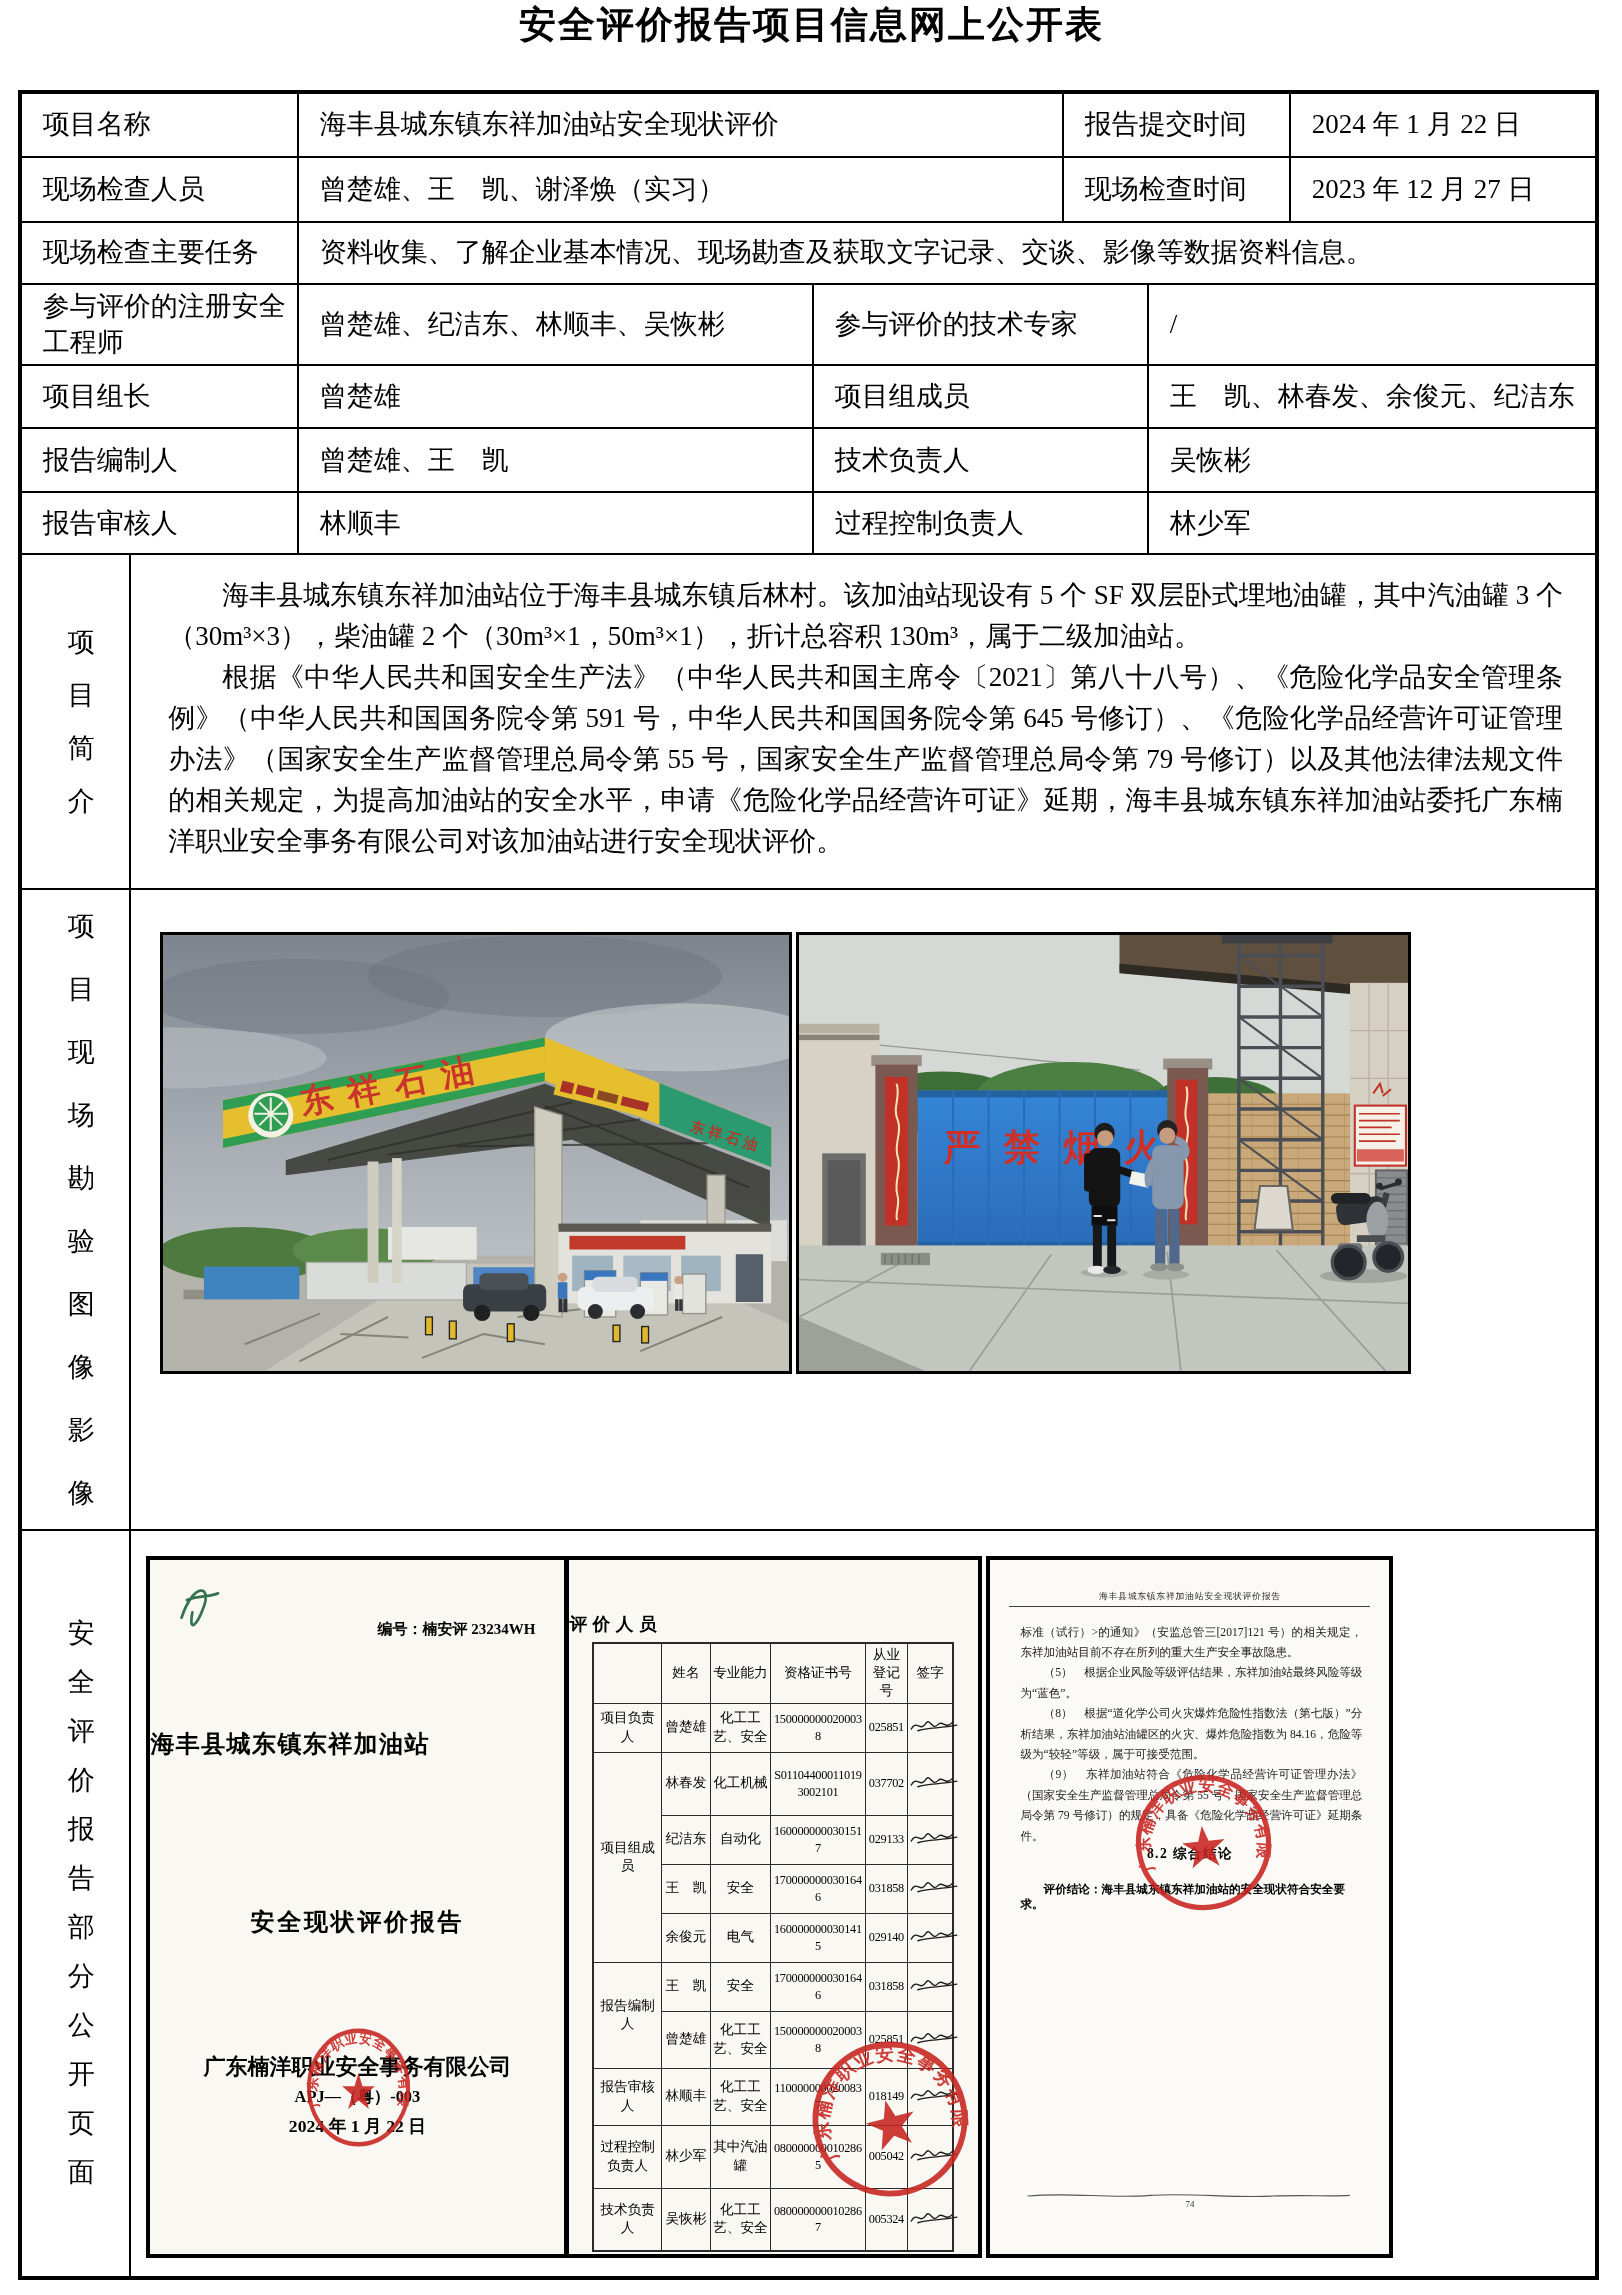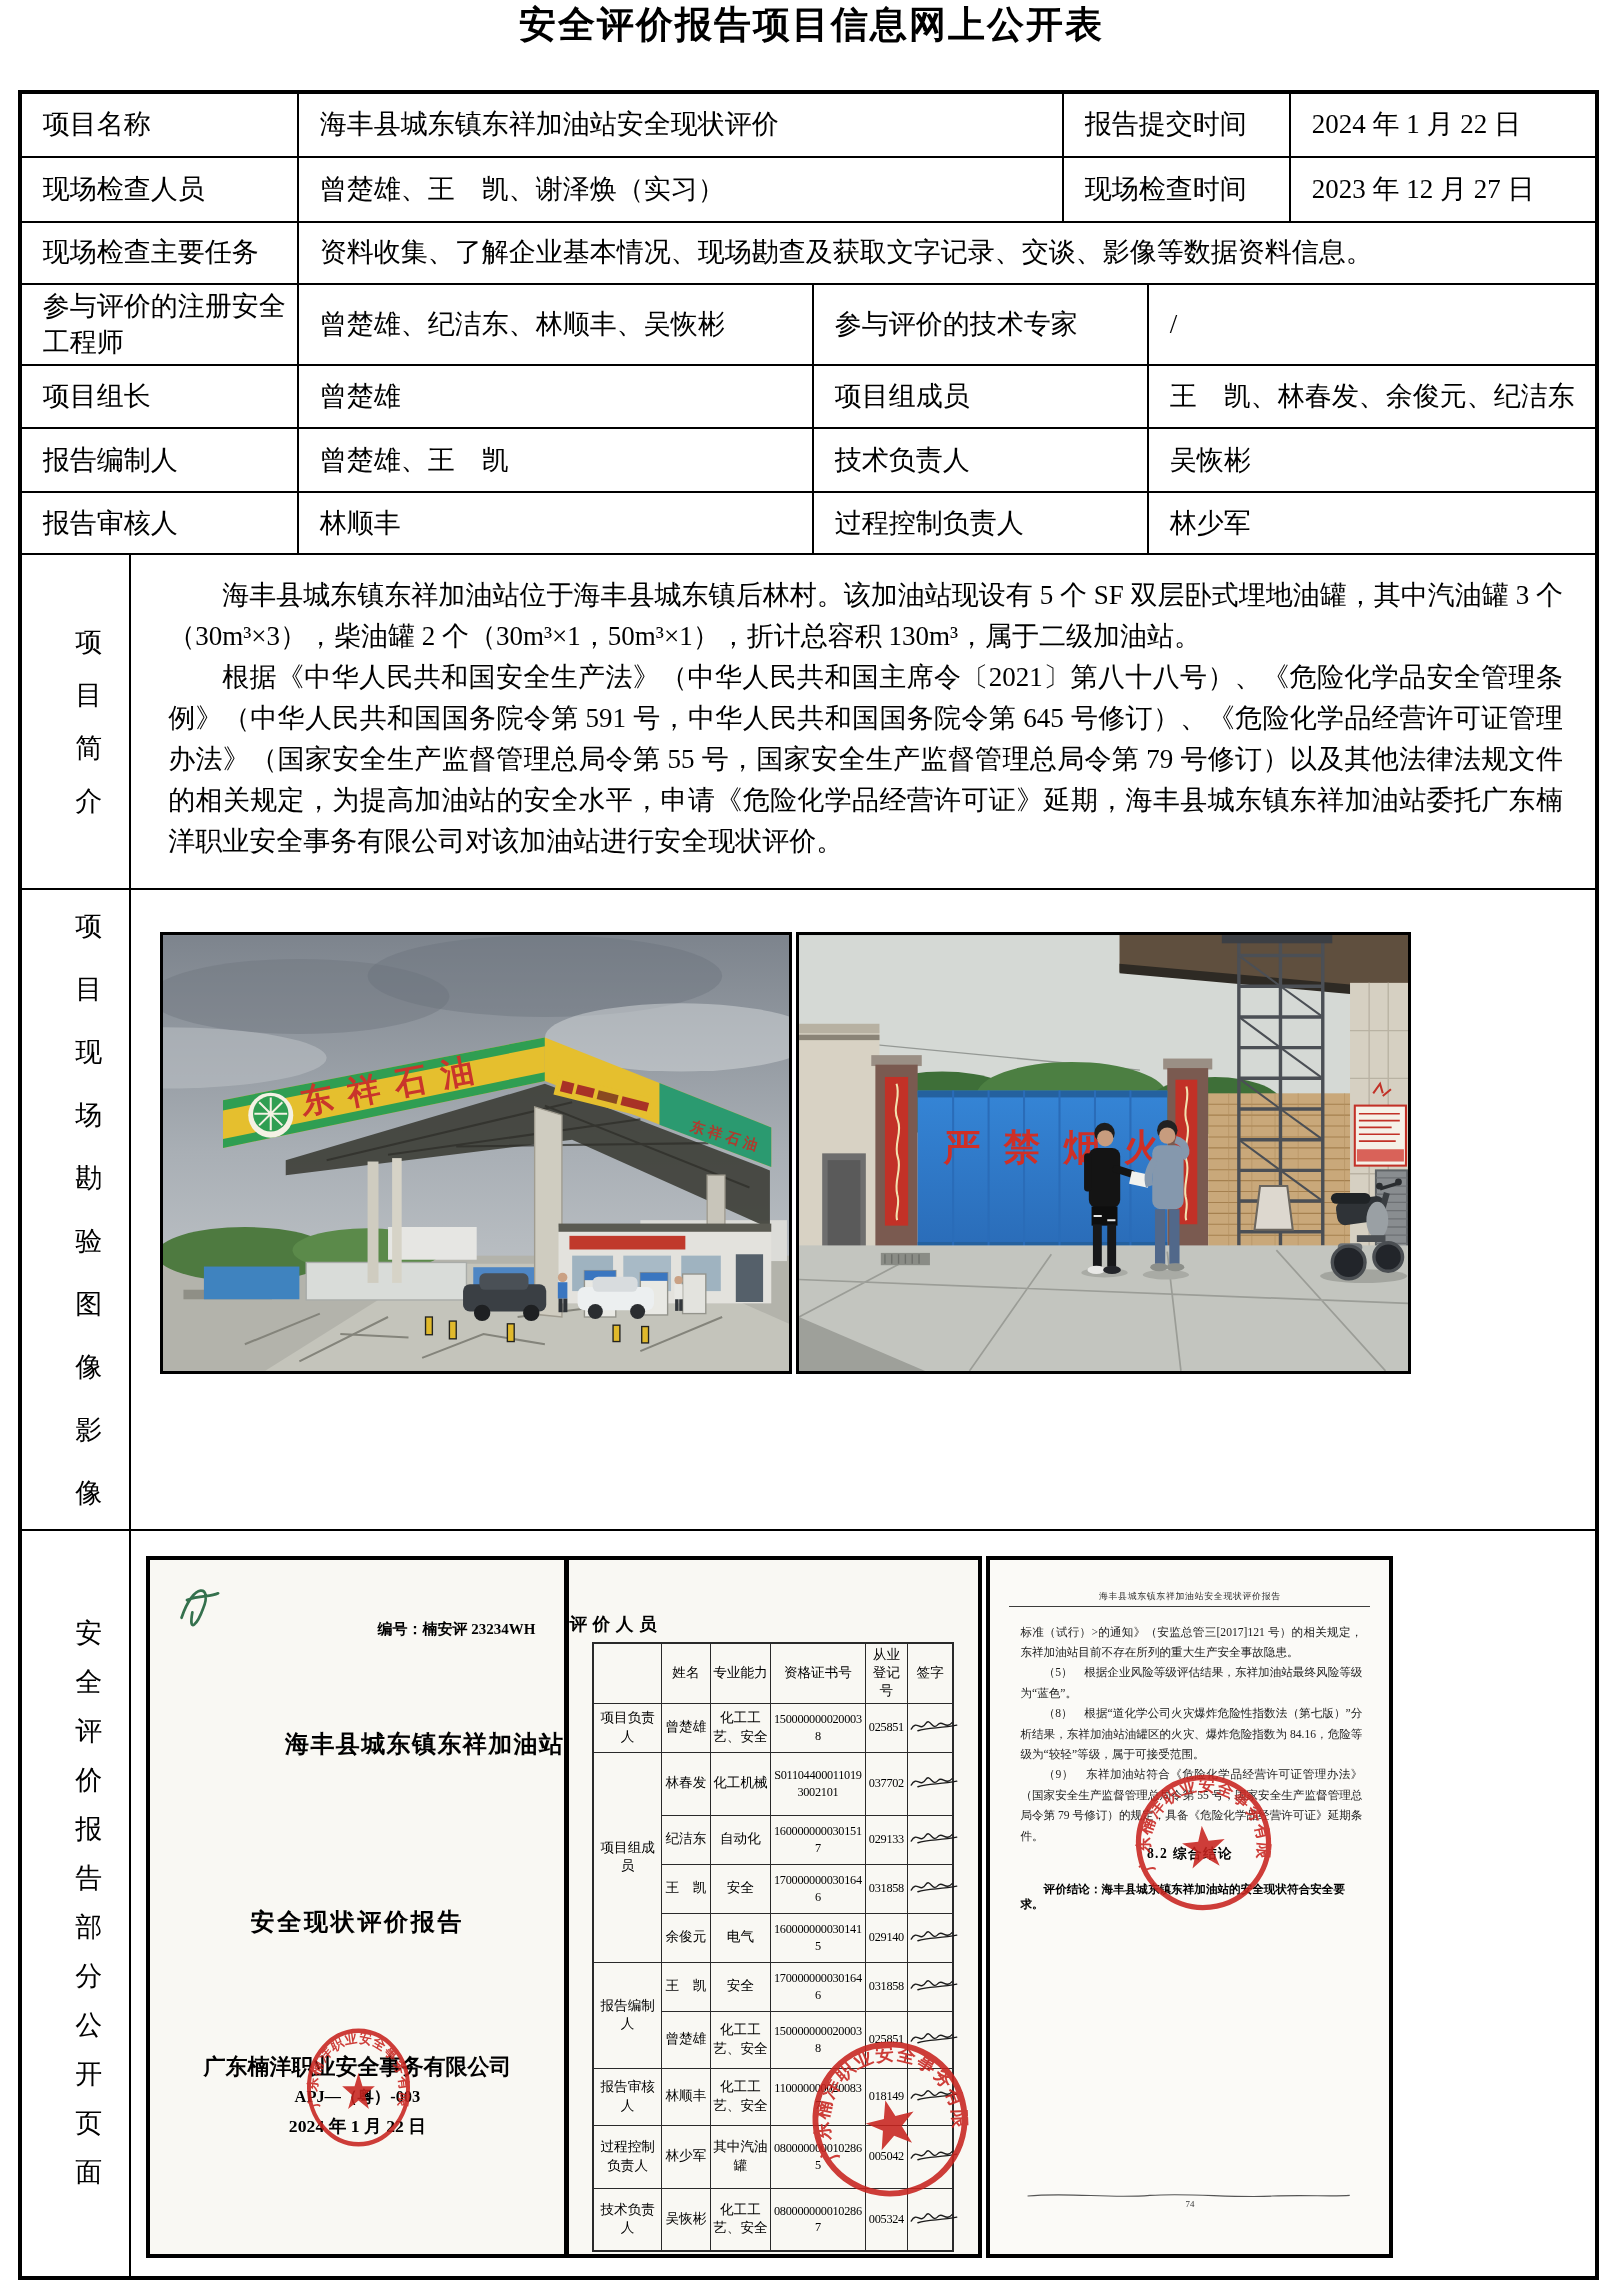--- a/index.html
+++ b/index.html
@@ -8,34 +8,34 @@
   .doc-title{position:absolute;top:0px;left:0;width:100%;text-align:center;margin:0;
         font-family:"Liberation Sans","DejaVu Sans",sans-serif;font-weight:bold;
         font-size:37px;letter-spacing:2px;}
   table.main{position:absolute;left:18.4px;top:90px;width:1576px;border-collapse:collapse;
         table-layout:fixed;border:4.8px solid #000;}
   table.main td{border:2px solid #000;font-size:27px;vertical-align:middle;
         padding:4.1px 9.5px 4.1px 20.4px;line-height:1.32;}
   td.val{padding-left:17.7px;}
   td.cellpad0{padding:0;}
   
-  td.vlabel{text-align:right;padding:0;}
+  td.vlabel{text-align:center;padding:0;}
   .vlabel .vline{letter-spacing:17.7px;padding-left:17.7px;font-size:27px;}
   .lh92 .vline{line-height:63px;} .lh78 .vline{line-height:53px;} .lh72 .vline{line-height:49px;}
   
   .intro-p{font-size:27px;line-height:41px;text-indent:2em;margin:0;text-align:justify;}
   .intro-wrap{padding:15px 23px 6.8px 16.4px;}
   
   .media-cell{position:relative;padding:0;}
   .photo-box{position:absolute;border:3.4px solid #000;background:#9aa0a6;}
   .scan-box{position:absolute;border:4.1px solid #000;background:#f9f8f3;overflow:hidden;}
   .scan-box .abs{position:absolute;}
   
   .cover-code{font-size:15px;font-weight:bold;}
-  .cover-station{width:100%;text-align:right;font-size:24px;font-weight:bold;letter-spacing:1.4px;}
+  .cover-station{width:100%;text-align:left;font-size:24px;font-weight:bold;letter-spacing:1.4px;}
   .cover-title{width:100%;text-align:center;font-size:24px;font-weight:bold;
         font-family:"Liberation Sans","DejaVu Sans",sans-serif;letter-spacing:2.7px;}
   .cover-company{width:100%;text-align:center;font-size:22px;font-weight:bold;}
   .cover-cert{width:100%;text-align:center;font-size:16.4px;font-weight:bold;}
   .cover-date{width:100%;text-align:center;font-size:17.7px;font-weight:bold;}
   
   .pers-title{width:100%;text-align:left;font-size:17.7px;font-weight:bold;letter-spacing:5.5px;}
   table.pers{position:absolute;left:23px;top:82px;width:361px;border-collapse:collapse;
         table-layout:fixed;border:2px solid #2a2a2a;}
   table.pers td,table.pers th{border:1.4px solid #2a2a2a;font-size:13.6px;font-weight:normal;

